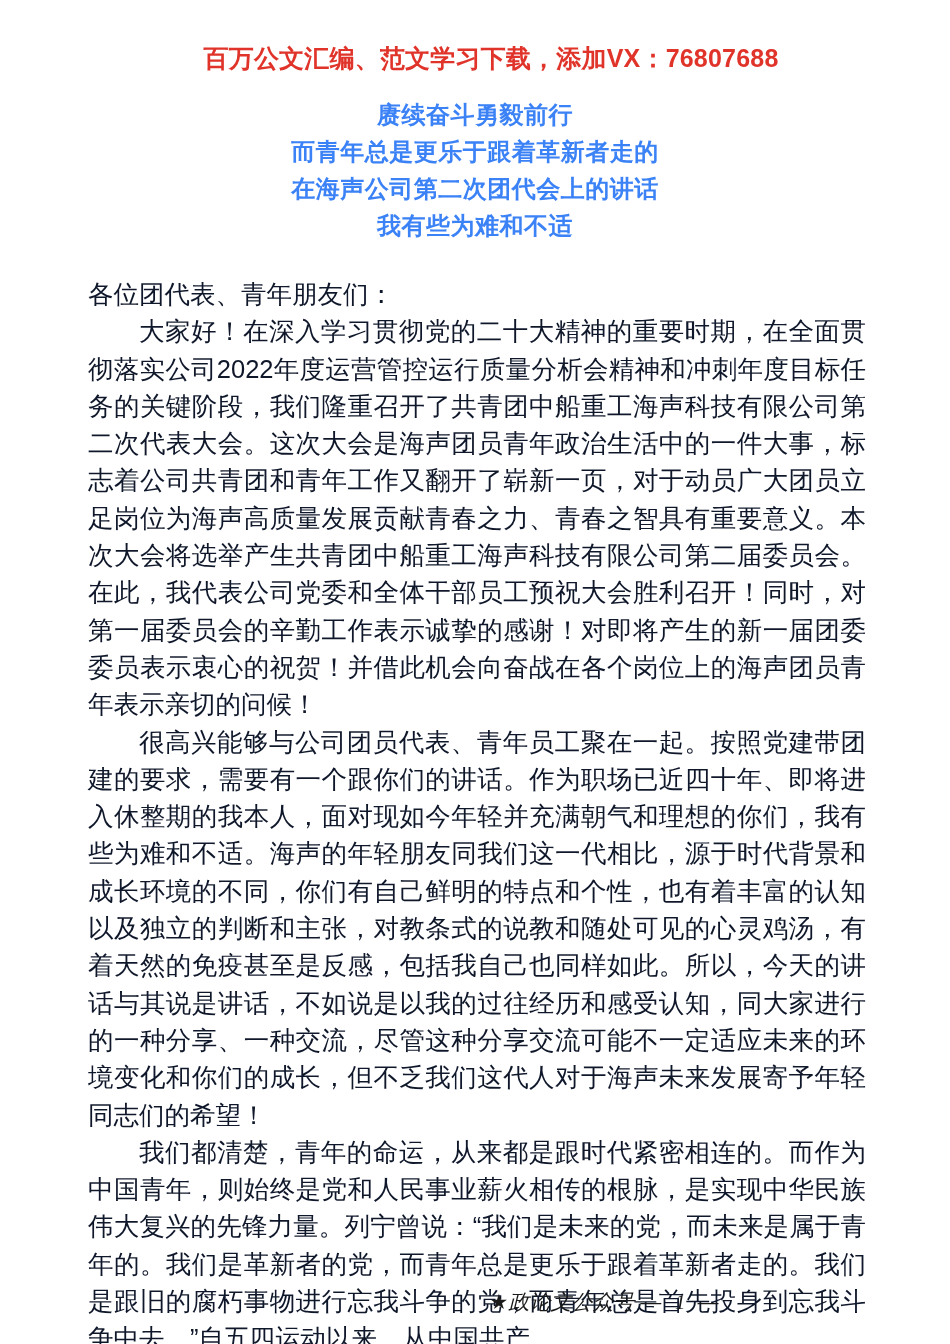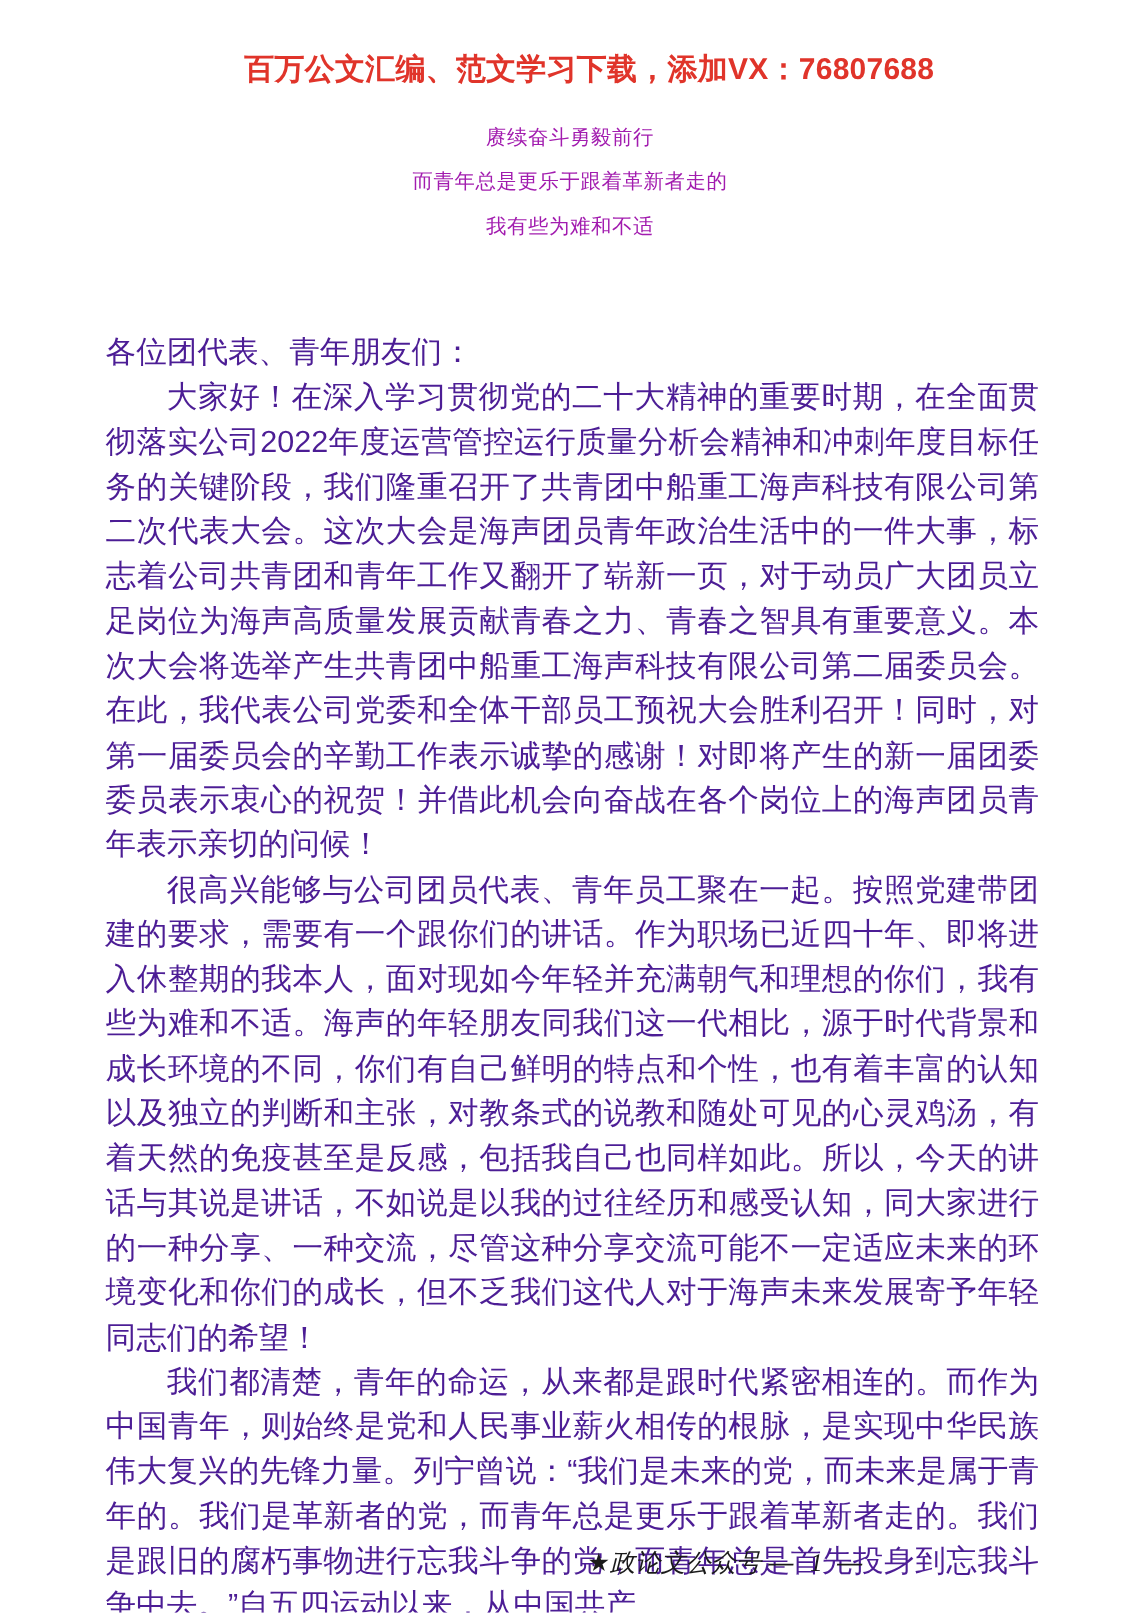--- a/index.html
+++ b/index.html
@@ -37,39 +37,39 @@
 
   
   .title-block {
     position: absolute;
     top: 96px;
     left: 0;
     width: 950px;
     text-align: center;
   }
   .title-line {
-    font-size: 17px;
+    font-size: 24px;
     line-height: 37px;
-    font-weight: 400;
-    color: #a21caf;
+    font-weight: 700;
+    color: #3b82f6;
     letter-spacing: 0.5px;
     white-space: nowrap;
   }
 
   
   .body-block {
     position: absolute;
     top: 276px;
     left: 88px;
     width: 778px;
   }
   .para {
     font-size: 25.5px;
     line-height: 37.3px;
-    color: #4c1d95;
+    color: #0f172a;
     text-align: justify;
     text-justify: inter-ideograph;
     margin: 0;
     letter-spacing: 0px;
     word-break: break-all;
   }
   .para.indent {
     text-indent: 2em;
   }
 
@@ -100,20 +100,21 @@
 </head>
 <body>
 
 <div id="page">
 
   <div class="promo-banner">百万公文汇编、范文学习下载，添加VX：76807688</div>
 
   <div class="title-block">
     <div class="title-line">赓续奋斗勇毅前行</div>
     <div class="title-line">而青年总是更乐于跟着革新者走的</div>
+    <div class="title-line">在海声公司第二次团代会上的讲话</div>
     <div class="title-line">我有些为难和不适</div>
   </div>
 
   <div class="body-block">
     <p class="para">各位团代表、青年朋友们：</p>
     <p class="para indent">大家好！在深入学习贯彻党的二十大精神的重要时期，在全面贯彻落实公司2022年度运营管控运行质量分析会精神和冲刺年度目标任务的关键阶段，我们隆重召开了共青团中船重工海声科技有限公司第二次代表大会。这次大会是海声团员青年政治生活中的一件大事，标志着公司共青团和青年工作又翻开了崭新一页，对于动员广大团员立足岗位为海声高质量发展贡献青春之力、青春之智具有重要意义。本次大会将选举产生共青团中船重工海声科技有限公司第二届委员会。在此，我代表公司党委和全体干部员工预祝大会胜利召开！同时，对第一届委员会的辛勤工作表示诚挚的感谢！对即将产生的新一届团委委员表示衷心的祝贺！并借此机会向奋战在各个岗位上的海声团员青年表示亲切的问候！</p>
     <p class="para indent">很高兴能够与公司团员代表、青年员工聚在一起。按照党建带团建的要求，需要有一个跟你们的讲话。作为职场已近四十年、即将进入休整期的我本人，面对现如今年轻并充满朝气和理想的你们，我有些为难和不适。海声的年轻朋友同我们这一代相比，源于时代背景和成长环境的不同，你们有自己鲜明的特点和个性，也有着丰富的认知以及独立的判断和主张，对教条式的说教和随处可见的心灵鸡汤，有着天然的免疫甚至是反感，包括我自己也同样如此。所以，今天的讲话与其说是讲话，不如说是以我的过往经历和感受认知，同大家进行的一种分享、一种交流，尽管这种分享交流可能不一定适应未来的环境变化和你们的成长，但不乏我们这代人对于海声未来发展寄予年轻同志们的希望！</p>
     <p class="para indent">我们都清楚，青年的命运，从来都是跟时代紧密相连的。而作为中国青年，则始终是党和人民事业薪火相传的根脉，是实现中华民族伟大复兴的先锋力量。列宁曾说：“我们是未来的党，而未来是属于青年的。我们是革新者的党，而青年总是更乐于跟着革新者走的。我们是跟旧的腐朽事物进行忘我斗争的党，而青年总是首先投身到忘我斗争中去。”自五四运动以来，从中国共产</p>
   </div>
 

